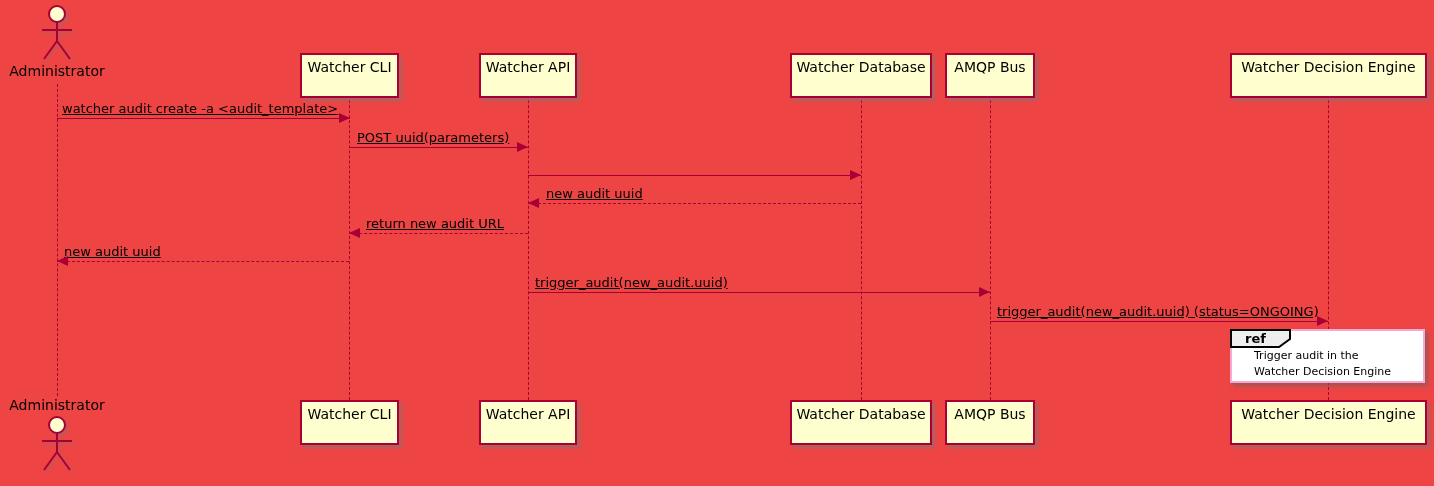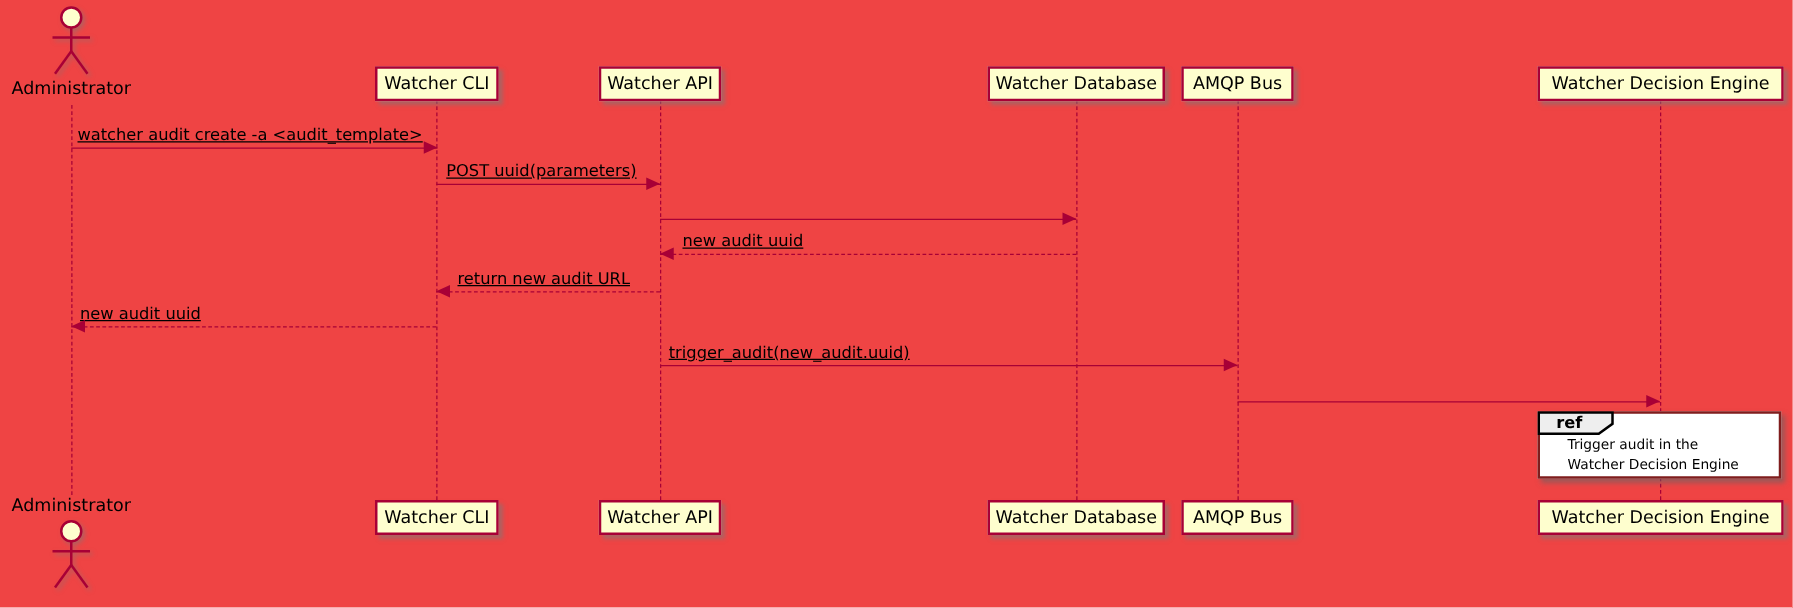--- a/index.html
+++ b/index.html
@@ -9,42 +9,42 @@
   }
   html,body{margin:0;padding:0;background:#ffffff;}
   body{font-family:"DejaVu Sans","Liberation Sans",sans-serif;color:var(--ink);}
   #stage{position:relative;width:1434px;height:486px;background:#ef4444;overflow:hidden;padding-left:28px;}
 
   
   .lifeline{position:absolute;width:0;border-left:1px dashed var(--accent);}
 
   
   .pbox{
-    position:absolute;height:28px;line-height:25px;text-align:center;
+    position:absolute;height:45px;line-height:25px;text-align:center;
     background:var(--fill);border:2px solid var(--accent);box-sizing:border-box;
     font-size:14px;box-shadow:3px 3px 3px rgba(120,120,120,0.55);
     white-space:nowrap;z-index:3;
   }
 
   
   .actor-label{position:absolute;font-size:14px;transform:translateX(-50%);white-space:nowrap;z-index:3;}
   .actor-figure{position:absolute;z-index:3;filter:drop-shadow(2px 2px 1.5px rgba(120,120,120,0.5));}
 
   
   .msg-label{position:absolute;font-size:13px;white-space:nowrap;z-index:2;text-decoration:underline;}
   .msg-line{position:absolute;height:0;z-index:1;}
   .msg-line.solid{border-top:1px solid var(--accent);}
   .msg-line.dashed{border-top:1px dashed var(--accent);}
   .arr{position:absolute;width:0;height:0;z-index:2;}
   .arr.right{border-top:5px solid transparent;border-bottom:5px solid transparent;border-left:11px solid var(--accent);}
   .arr.left{border-top:5px solid transparent;border-bottom:5px solid transparent;border-right:11px solid var(--accent);}
 
   
   .ref-box{
-    position:absolute;background:#ffffff;border:2px solid #7f1d1d;box-sizing:border-box;
+    position:absolute;background:#ffffff;border:2px solid #f9a8d4;box-sizing:border-box;
     box-shadow:3px 3px 4px rgba(100,100,100,0.6);z-index:4;
   }
   .ref-tab{position:absolute;left:-2px;top:-2px;z-index:5;}
   .ref-tab-text{position:absolute;left:13px;top:0px;font-weight:bold;font-size:13px;z-index:6;}
   .ref-body{position:absolute;left:22px;top:17px;font-size:11px;line-height:16px;white-space:nowrap;}
 </style>
 </head>
 <body>
 
 <div id="stage">
@@ -106,20 +106,21 @@
   <div class="arr left" style="left:349px;top:228px;"></div>
 
   <div class="msg-label" style="left:64px;top:244px;">new audit uuid</div>
   <div class="msg-line dashed" style="left:57px;top:261px;width:292px;"></div>
   <div class="arr left" style="left:57px;top:256px;"></div>
 
   <div class="msg-label" style="left:535px;top:275px;">trigger_audit(new_audit.uuid)</div>
   <div class="msg-line solid" style="left:528px;top:292px;width:462px;"></div>
   <div class="arr right" style="left:979px;top:287px;"></div>
 
+  <div class="msg-label" style="left:997px;top:304px;">trigger_audit(new_audit.uuid) (status=ONGOING)</div>
   <div class="msg-line solid" style="left:990px;top:321px;width:338px;"></div>
   <div class="arr right" style="left:1317px;top:316px;"></div>
 
   <div class="ref-box" style="left:1230px;top:329px;width:195px;height:54px;">
     <svg class="ref-tab" width="62" height="20" viewBox="0 0 62 20">
       <path d="M1,1 H60 V10 L49,18 H1 Z" fill="#eeeeee" stroke="#000000" stroke-width="2"></path>
     </svg>
     <div class="ref-tab-text">ref</div>
     <div class="ref-body">
       <div>Trigger audit in the</div>

